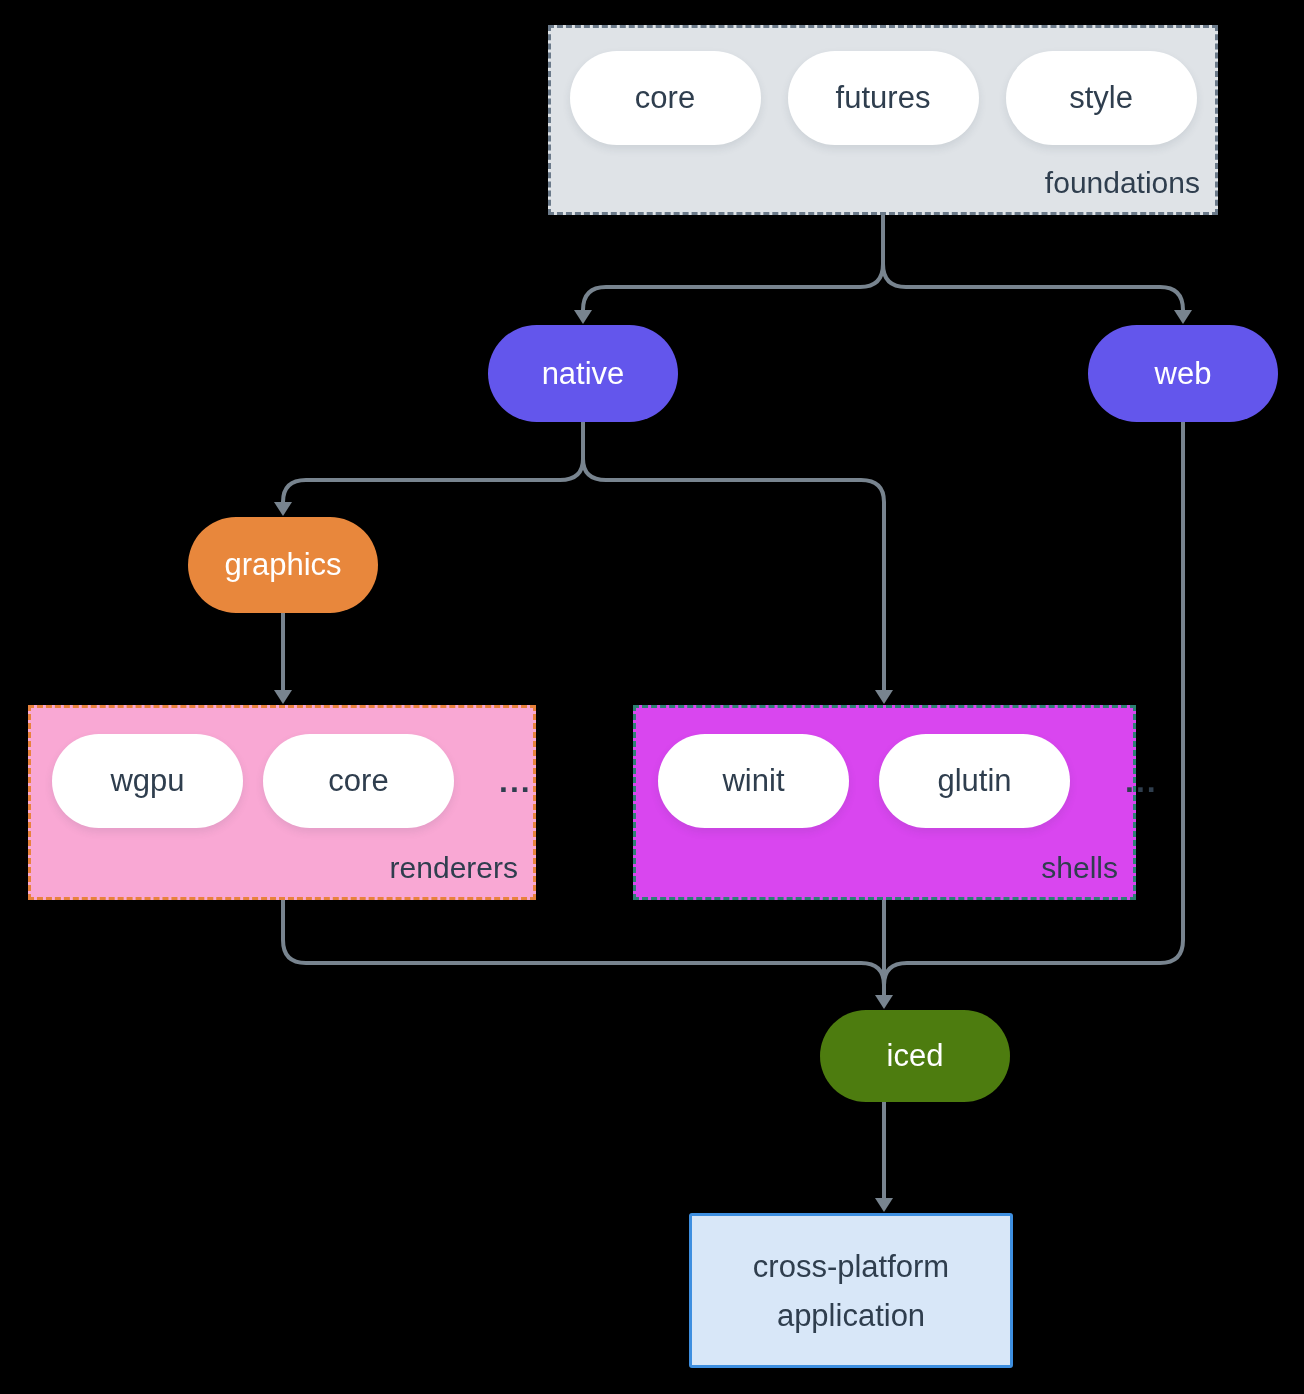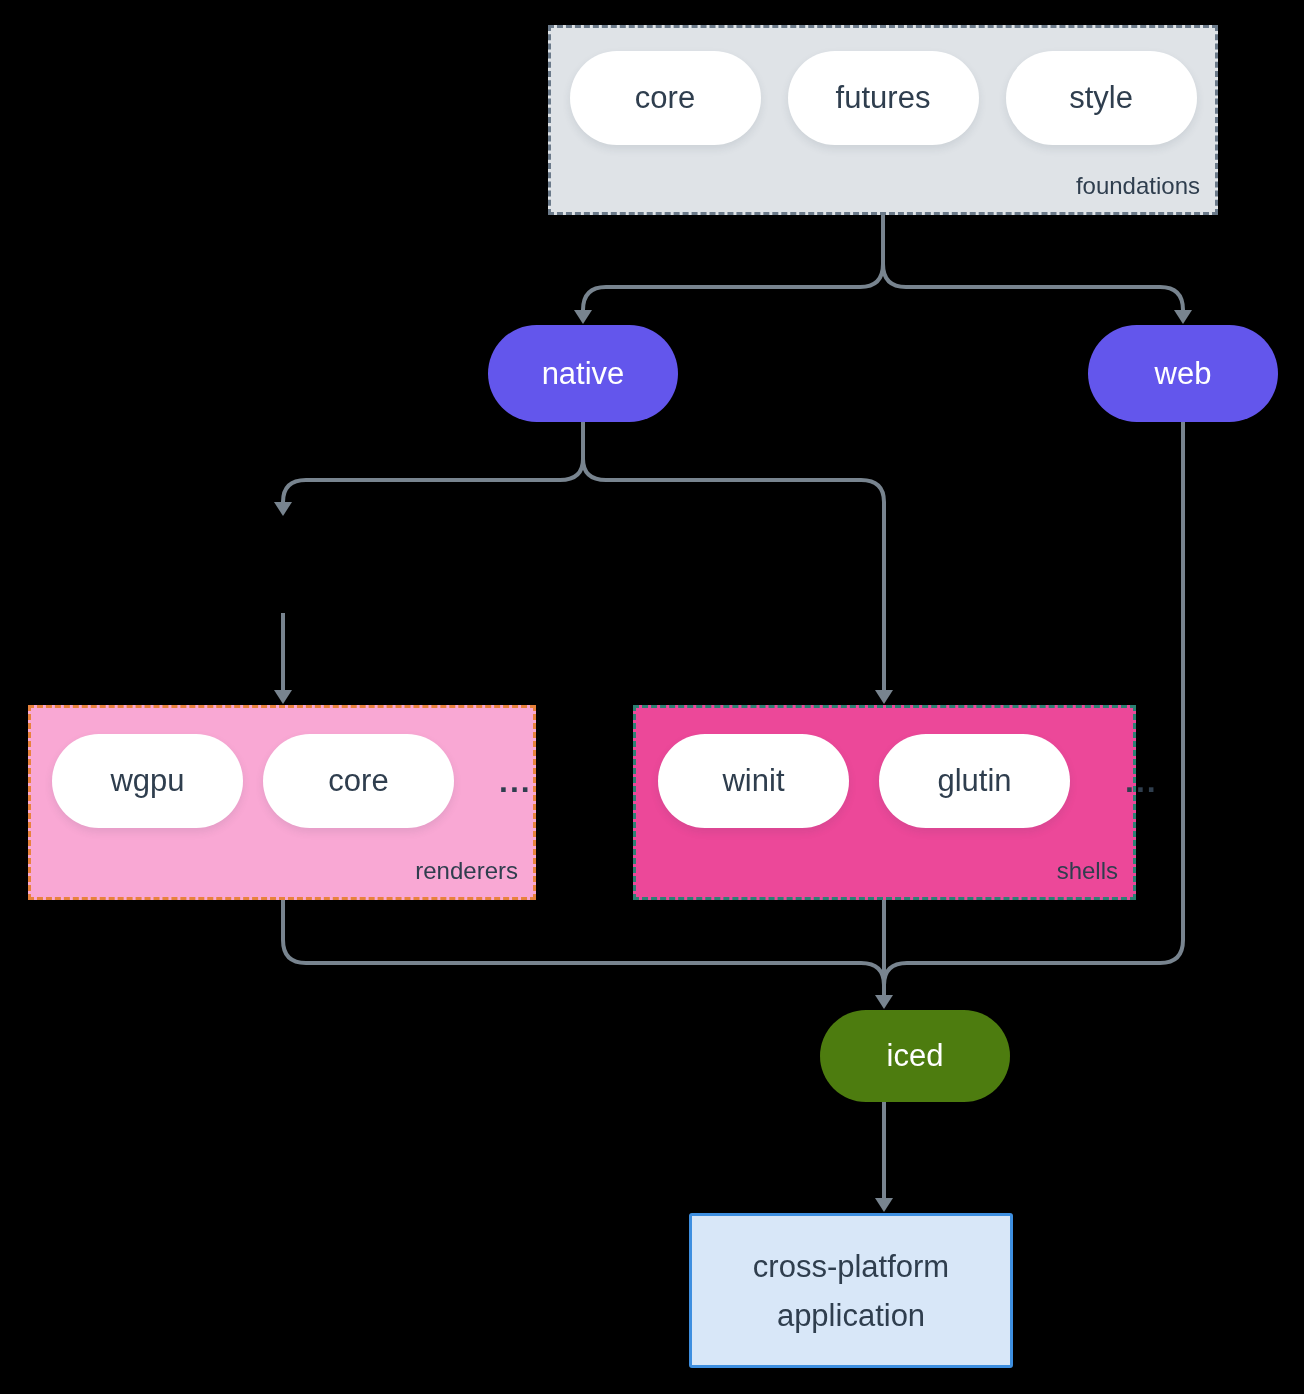--- a/index.html
+++ b/index.html
@@ -13,35 +13,35 @@
   .group-foundations{
     left:548px;top:25px;width:670px;height:190px;
     background:#dfe3e7;border:3px dashed #6b7a8a;
   }
   .group-renderers{
     left:28px;top:705px;width:508px;height:195px;
     background:#f9a8d4;border:3px dashed #e8823c;
   }
   .group-shells{
     left:633px;top:705px;width:503px;height:195px;
-    background:#ec4899;border:3px dashed #2c8173;
+    background:#d946ef;border:3px dashed #2c8173;
   }
   .pill-row{display:flex;align-items:center;}
   .row-foundations{justify-content:center;gap:27px;padding-top:23px;}
   .row-renderers{padding:26px 0 0 21px;gap:20px;}
   .row-shells{padding:26px 0 0 22px;gap:30px;}
   .pill-white{
     width:191px;height:94px;background:#ffffff;border-radius:47px;
     display:flex;align-items:center;justify-content:center;
     color:#2f3e4e;font-size:31px;
     box-shadow:0 4px 8px rgba(40,60,80,0.10);
     flex:0 0 auto;
   }
   .ellipsis{color:#2f3e4e;font-size:32px;font-weight:bold;letter-spacing:2px;margin-left:25px;}
-  .group-label{position:absolute;right:15px;bottom:12px;font-size:24px;color:#2f3e4e;}
+  .group-label{position:absolute;right:15px;bottom:12px;font-size:30px;color:#2f3e4e;}
   .node{
     position:absolute;border-radius:49px;
     display:flex;align-items:center;justify-content:center;
     color:#ffffff;font-size:31px;
   }
   .node-native{left:488px;top:325px;width:190px;height:97px;background:#6356ec;align-items:center;}
   .node-web{left:1088px;top:325px;width:190px;height:97px;background:#6356ec;}
   .node-graphics{left:188px;top:517px;width:190px;height:96px;background:#e8873c;}
   .node-iced{left:820px;top:1010px;width:190px;height:92px;background:#4d7c0f;}
   .node-app{
@@ -90,20 +90,23 @@
     <span class="group-label">foundations</span>
   </div>
 
   <div class="node node-native">
     <span>native</span>
   </div>
   <div class="node node-web">
     <span>web</span>
   </div>
 
+  <div class="node node-graphics">
+    <span>graphics</span>
+  </div>
 
   <div class="group group-renderers">
     <div class="pill-row row-renderers">
       <div class="pill-white">
         <span>wgpu</span>
       </div>
       <div class="pill-white">
         <span>core</span>
       </div>
       <span class="ellipsis">...</span>

